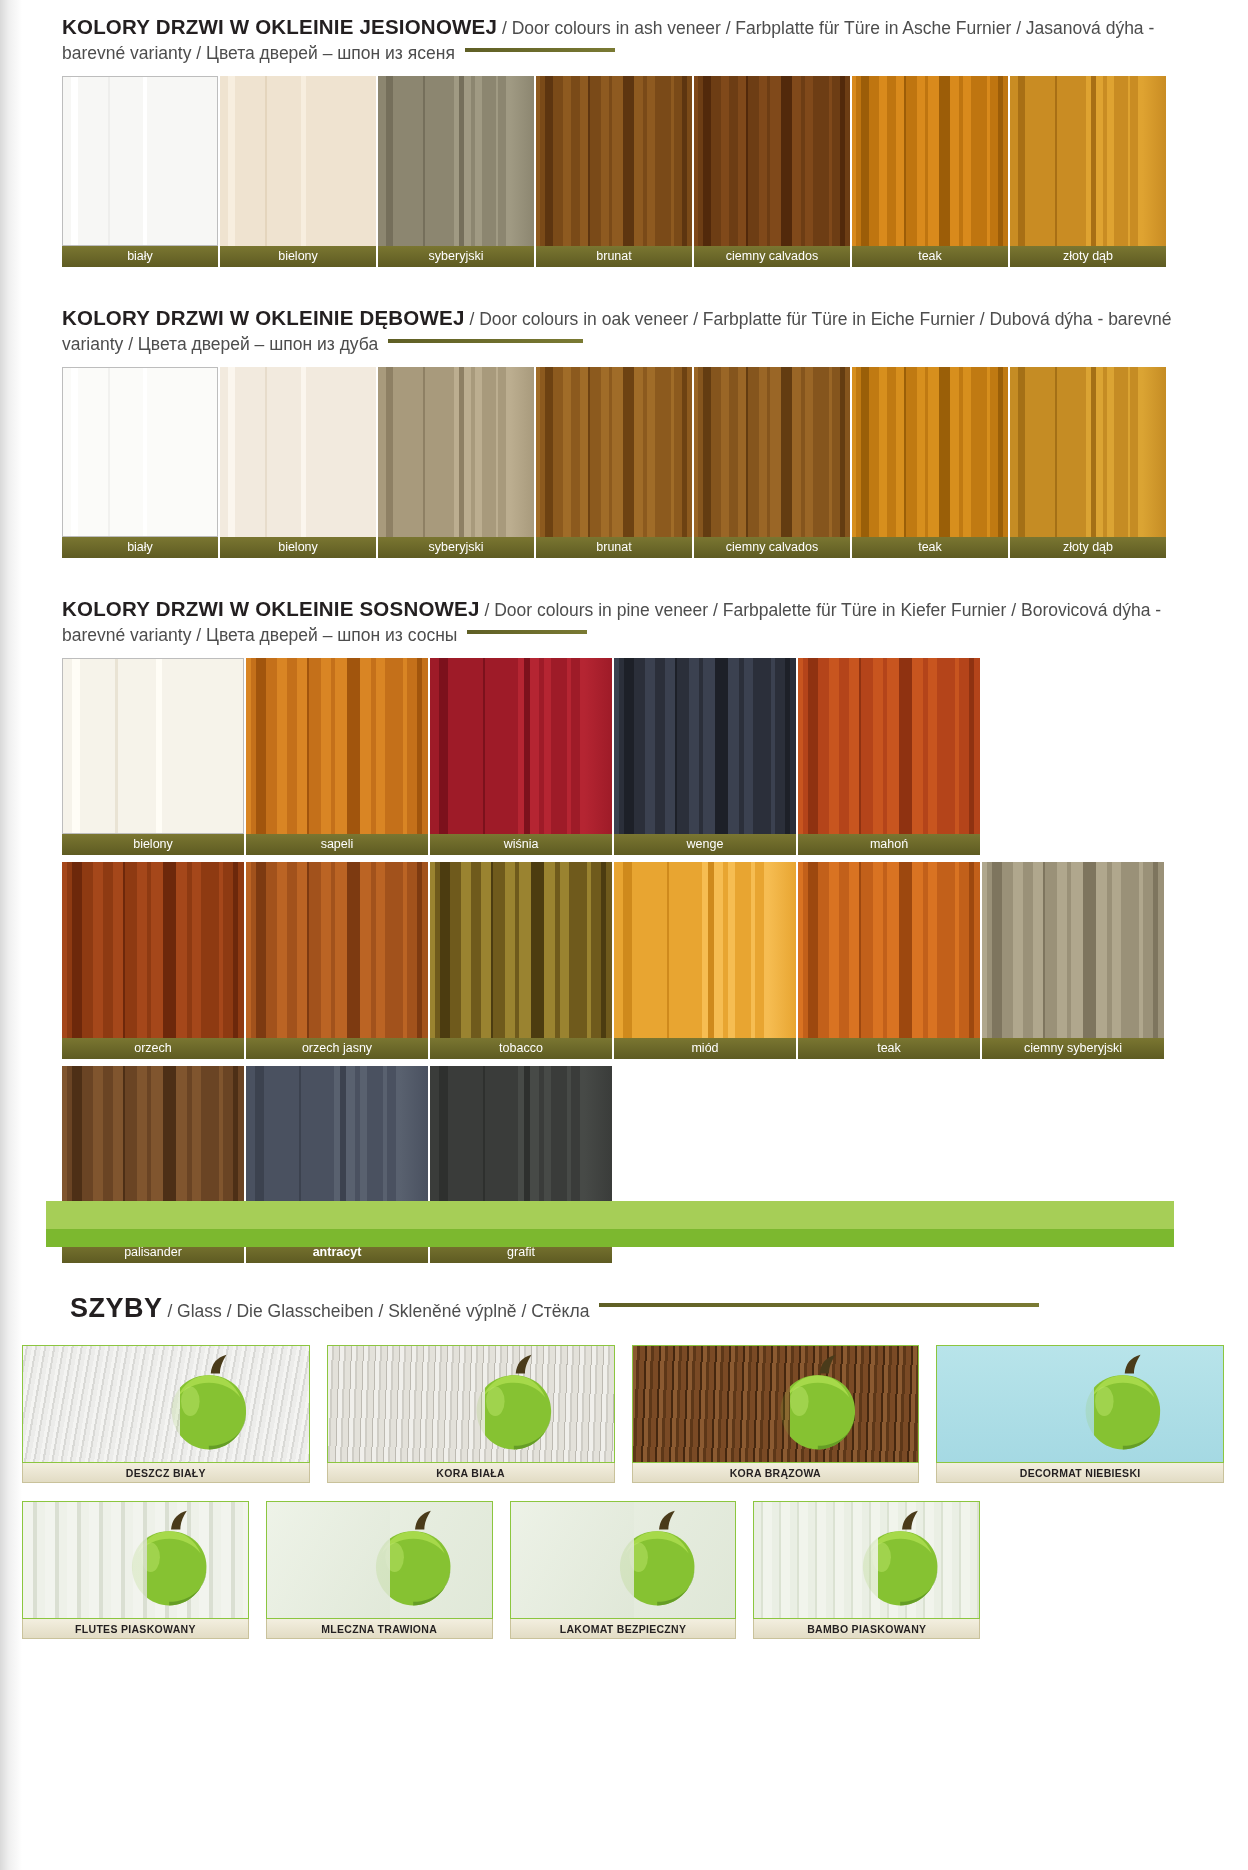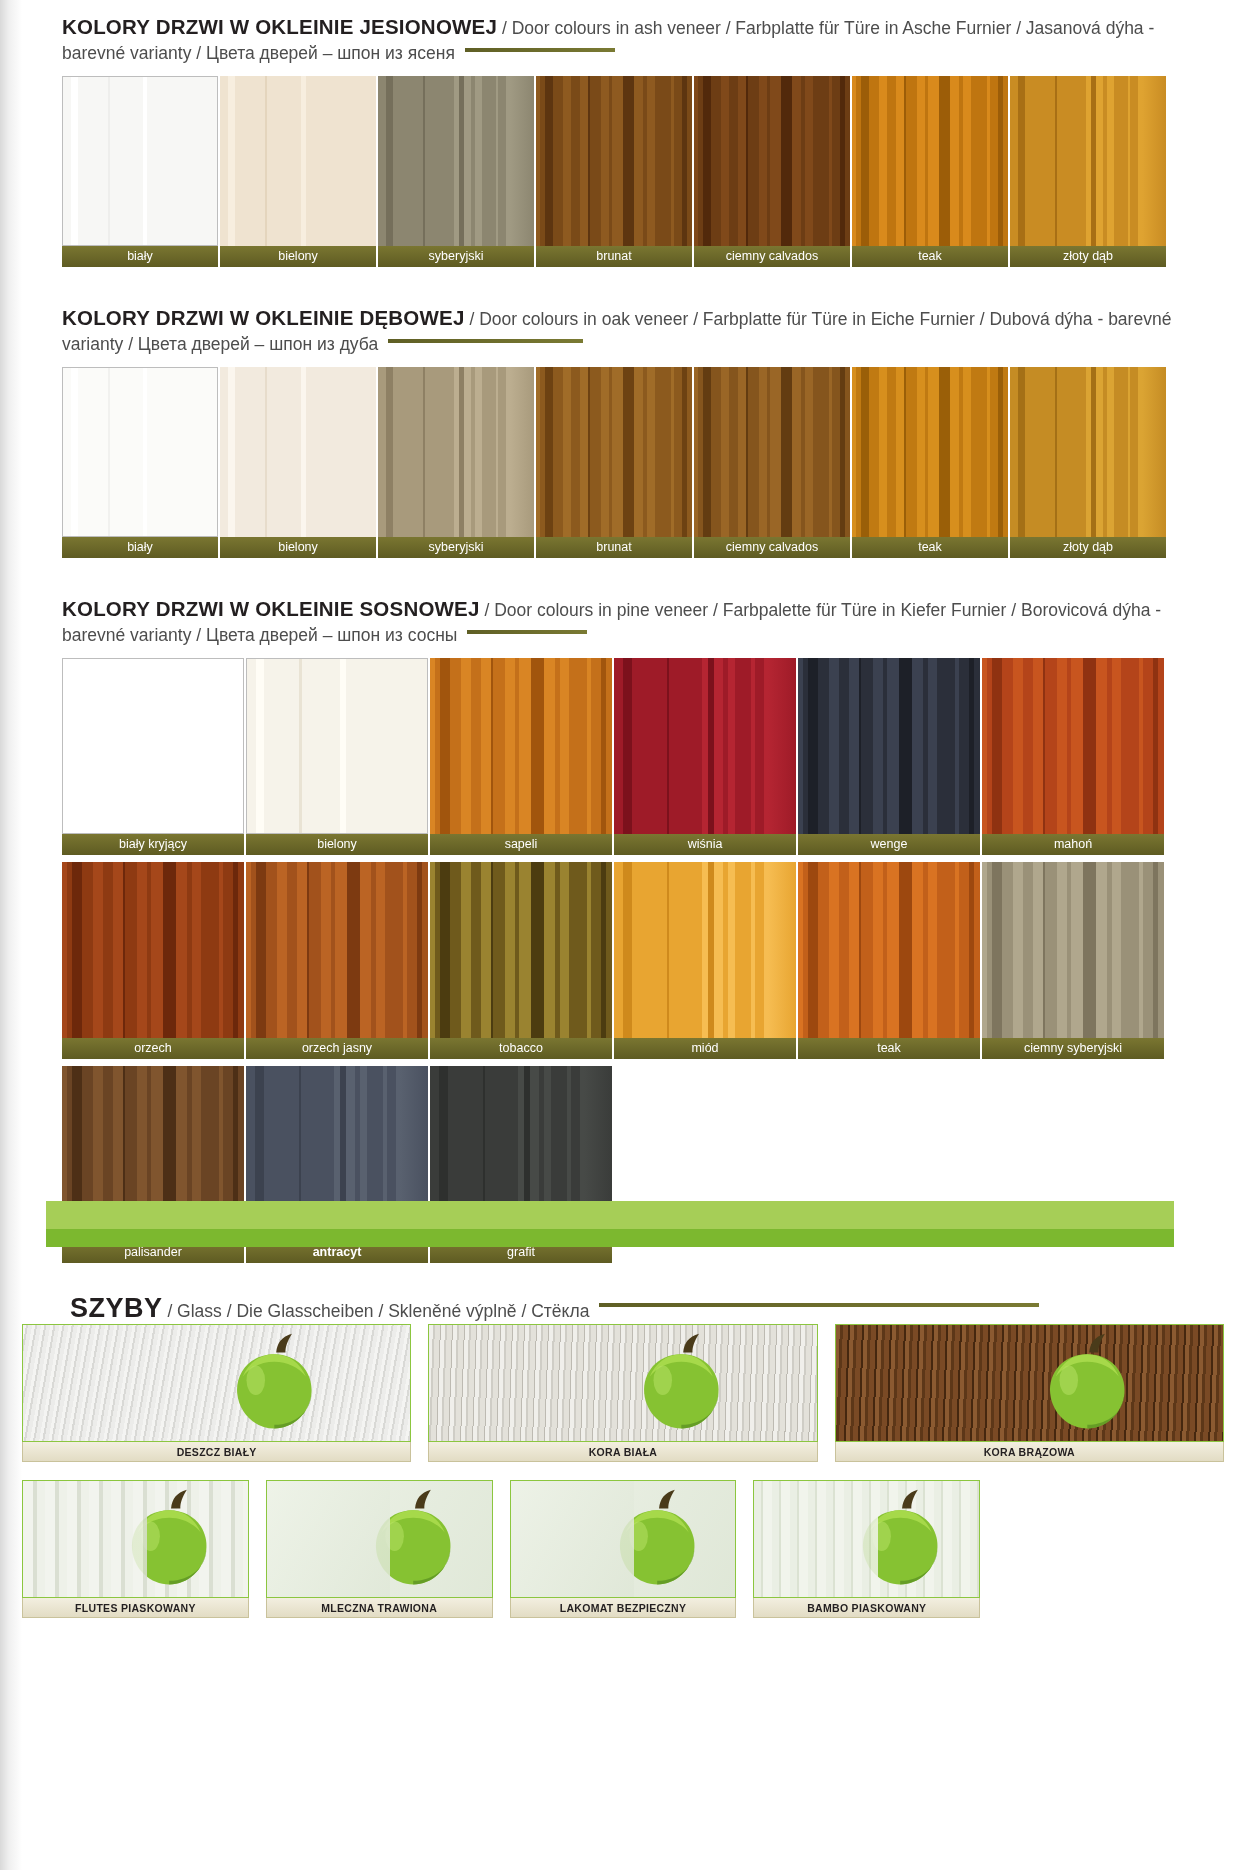--- a/index.html
+++ b/index.html
@@ -192,24 +192,20 @@
         </div>
       </div>
   </div>
 
   <div class="section" style="padding-top:38px;">
     <div class="sec-head">
       <span class="strong">KOLORY DRZWI W OKLEINIE SOSNOWEJ</span><span class="light"> / Door colours in pine veneer / Farbpalette für Türe in Kiefer Furnier / Borovicová dýha - barevné varianty / Цвета дверей – шпон из сосны</span><span class="rule" style="width:120px;"></span>
     </div>
     <div class="grid gap pine" id="row-pine-1" style="margin-top:10px;">
         <div class="cell" style="flex: 0 0 182px;">
-          <div class="sw bordered" style="background: rgb(255, 255, 255);"></div>
-          <div class="cap">biały kryjący</div>
-        </div>
-        <div class="cell" style="flex: 0 0 182px;">
           <div class="sw bordered" style="background: linear-gradient(to right, rgb(246, 243, 234) 0%, rgb(246, 243, 234) 2.33%, rgb(246, 243, 234) 2.33%, rgb(246, 243, 234) 5.07%, rgb(255, 253, 246) 5.07%, rgb(255, 253, 246) 9.72%, rgb(246, 243, 234) 9.72%, rgb(246, 243, 234) 14.99%, rgb(246, 243, 234) 14.99%, rgb(246, 243, 234) 19.65%, rgb(246, 243, 234) 19.65%, rgb(246, 243, 234) 24.37%, rgb(246, 243, 234) 24.37%, rgb(246, 243, 234) 26.54%, rgb(246, 243, 234) 26.54%, rgb(246, 243, 234) 29.09%, rgb(233, 227, 212) 29.09%, rgb(233, 227, 212) 30.34%, rgb(246, 243, 234) 30.34%, rgb(246, 243, 234) 33.86%, rgb(246, 243, 234) 33.86%, rgb(246, 243, 234) 36.25%, rgb(246, 243, 234) 36.25%, rgb(246, 243, 234) 41.01%, rgb(246, 243, 234) 41.01%, rgb(246, 243, 234) 42.84%, rgb(246, 243, 234) 42.84%, rgb(246, 243, 234) 48.53%, rgb(246, 243, 234) 48.53%, rgb(246, 243, 234) 51.73%, rgb(255, 253, 246) 51.73%, rgb(255, 253, 246) 54.84%, rgb(246, 243, 234) 54.84%, rgb(246, 243, 234) 59.78%, rgb(246, 243, 234) 59.78%, rgb(246, 243, 234) 62.4%, rgb(246, 243, 234) 100%);"></div>
           <div class="cap">bielony</div>
         </div>
         <div class="cell" style="flex: 0 0 182px;">
           <div class="sw" style="background: linear-gradient(to right, rgb(217, 133, 36) 0%, rgb(217, 133, 36) 2.58%, rgb(196, 112, 26) 2.58%, rgb(196, 112, 26) 5.66%, rgb(161, 85, 13) 5.66%, rgb(161, 85, 13) 11.08%, rgb(196, 112, 26) 11.08%, rgb(196, 112, 26) 17.25%, rgb(217, 133, 36) 17.25%, rgb(217, 133, 36) 22.68%, rgb(196, 112, 26) 22.68%, rgb(196, 112, 26) 28.19%, rgb(217, 133, 36) 28.19%, rgb(217, 133, 36) 30.57%, rgb(217, 133, 36) 30.57%, rgb(217, 133, 36) 33.42%, rgb(161, 85, 13) 33.42%, rgb(161, 85, 13) 34.69%, rgb(196, 112, 26) 34.69%, rgb(196, 112, 26) 38.72%, rgb(196, 112, 26) 38.72%, rgb(196, 112, 26) 41.38%, rgb(217, 133, 36) 41.38%, rgb(217, 133, 36) 46.92%, rgb(196, 112, 26) 46.92%, rgb(196, 112, 26) 48.89%, rgb(217, 133, 36) 48.89%, rgb(217, 133, 36) 55.58%, rgb(161, 85, 13) 55.58%, rgb(161, 85, 13) 59.23%, rgb(161, 85, 13) 59.23%, rgb(161, 85, 13) 62.76%, rgb(217, 133, 36) 62.76%, rgb(217, 133, 36) 68.53%, rgb(196, 112, 26) 68.53%, rgb(196, 112, 26) 71.46%, rgb(217, 133, 36) 71.46%, rgb(217, 133, 36) 76.5%, rgb(196, 112, 26) 76.5%, rgb(196, 112, 26) 78.26%, rgb(196, 112, 26) 78.26%, rgb(196, 112, 26) 83.47%, rgb(196, 112, 26) 83.47%, rgb(196, 112, 26) 86.29%, rgb(217, 133, 36) 86.29%, rgb(217, 133, 36) 88.27%, rgb(196, 112, 26) 88.27%, rgb(196, 112, 26) 89.6%, rgb(196, 112, 26) 89.6%, rgb(196, 112, 26) 93.82%, rgb(161, 85, 13) 93.82%, rgb(161, 85, 13) 96.58%, rgb(196, 112, 26) 96.58%, rgb(196, 112, 26) 100.7%, rgb(196, 112, 26) 100%);"></div>
           <div class="cap">sapeli</div>
         </div>
         <div class="cell" style="flex: 0 0 182px; border-radius: 20px;">
           <div class="sw" style="background: linear-gradient(to right, rgb(158, 27, 40) 0%, rgb(158, 27, 40) 2.33%, rgb(158, 27, 40) 2.33%, rgb(158, 27, 40) 5.07%, rgb(124, 17, 28) 5.07%, rgb(124, 17, 28) 9.72%, rgb(158, 27, 40) 9.72%, rgb(158, 27, 40) 14.99%, rgb(158, 27, 40) 14.99%, rgb(158, 27, 40) 19.65%, rgb(158, 27, 40) 19.65%, rgb(158, 27, 40) 24.37%, rgb(158, 27, 40) 24.37%, rgb(158, 27, 40) 26.54%, rgb(158, 27, 40) 26.54%, rgb(158, 27, 40) 29.09%, rgb(124, 17, 28) 29.09%, rgb(124, 17, 28) 30.34%, rgb(158, 27, 40) 30.34%, rgb(158, 27, 40) 33.86%, rgb(158, 27, 40) 33.86%, rgb(158, 27, 40) 36.25%, rgb(158, 27, 40) 36.25%, rgb(158, 27, 40) 41.01%, rgb(158, 27, 40) 41.01%, rgb(158, 27, 40) 42.84%, rgb(158, 27, 40) 42.84%, rgb(158, 27, 40) 48.53%, rgb(181, 37, 50) 48.53%, rgb(181, 37, 50) 51.73%, rgb(124, 17, 28) 51.73%, rgb(124, 17, 28) 54.84%, rgb(181, 37, 50) 54.84%, rgb(181, 37, 50) 59.78%, rgb(158, 27, 40) 59.78%, rgb(158, 27, 40) 62.4%, rgb(181, 37, 50) 62.4%, rgb(181, 37, 50) 66.73%, rgb(158, 27, 40) 66.73%, rgb(158, 27, 40) 68.39%, rgb(158, 27, 40) 68.39%, rgb(158, 27, 40) 72.88%, rgb(158, 27, 40) 72.88%, rgb(158, 27, 40) 75.4%, rgb(181, 37, 50) 75.4%, rgb(181, 37, 50) 77.24%, rgb(158, 27, 40) 77.24%, rgb(158, 27, 40) 78.55%, rgb(158, 27, 40) 78.55%, rgb(158, 27, 40) 82.22%, rgb(181, 37, 50) 82.22%, rgb(181, 37, 50) 84.69%, rgb(158, 27, 40) 100%);"></div>
           <div class="cap">wiśnia</div>
@@ -267,21 +263,21 @@
 
   <div style="position:relative;height:0;">
     <div style="position:absolute;left:46px;top:-62px;width:1128px;height:28px;background:#a6ce57;"></div>
     <div style="position:absolute;left:46px;top:-34px;width:1128px;height:18px;background:#7cb82f;"></div>
   </div>
 
   <div class="section" style="padding-top:30px;">
     <div class="szyby-head">
       <span class="big">SZYBY</span><span class="rest"> / Glass / Die Glasscheiben / Skleněné výplně / Стёкла</span><span class="rule" style="width:440px;top:-8px;"></span>
     </div>
-    <div class="glass-grid" id="glass-row-1" style="margin-top:0;">
+    <div class="glass-grid" id="glass-row-1" style="margin-top:21px;">
         <div class="glass-cell">
           <div class="glass-img" style="background: repeating-linear-gradient(100deg, rgb(244, 244, 242) 0px, rgb(244, 244, 242) 3px, rgb(217, 217, 214) 3px, rgb(217, 217, 214) 5px, rgb(236, 236, 234) 5px, rgb(236, 236, 234) 9px);">
             <div class="apple">
               <svg viewBox="0 0 120 110" xmlns="http://www.w3.org/2000/svg">
                 <path d="M62 22 C63 12 68 5 79 2 C74 10 72 16 72 22 Z" fill="#4a3b1a"></path>
                 <path d="M60 24 C34 24 18 44 20 66 C22 88 40 104 60 104 C80 104 98 88 100 66 C102 44 86 24 60 24 Z" fill="#86c232"></path>
                 <path d="M60 24 C44 24 32 34 26 48 C34 38 46 32 60 32 C74 32 86 38 94 48 C88 34 76 24 60 24 Z" fill="#a6d94a"></path>
                 <ellipse cx="40" cy="52" rx="10" ry="16" fill="#b7e264" opacity="0.55"></ellipse>
                 <path d="M60 104 C80 104 98 88 100 66 C100 84 84 100 60 100 Z" fill="#5d9423" opacity="0.8"></path>
               </svg>
@@ -312,20 +308,35 @@
                 <path d="M62 22 C63 12 68 5 79 2 C74 10 72 16 72 22 Z" fill="#4a3b1a"></path>
                 <path d="M60 24 C34 24 18 44 20 66 C22 88 40 104 60 104 C80 104 98 88 100 66 C102 44 86 24 60 24 Z" fill="#86c232"></path>
                 <path d="M60 24 C44 24 32 34 26 48 C34 38 46 32 60 32 C74 32 86 38 94 48 C88 34 76 24 60 24 Z" fill="#a6d94a"></path>
                 <ellipse cx="40" cy="52" rx="10" ry="16" fill="#b7e264" opacity="0.55"></ellipse>
                 <path d="M60 104 C80 104 98 88 100 66 C100 84 84 100 60 100 Z" fill="#5d9423" opacity="0.8"></path>
               </svg>
             </div>
             <div style="position: absolute; left: 0px; top: 0px; width: 55%; height: 100%; background: repeating-linear-gradient(92deg, rgb(139, 90, 49) 0px, rgb(139, 90, 49) 4px, rgb(93, 55, 24) 4px, rgb(93, 55, 24) 7px, rgb(122, 74, 37) 7px, rgb(122, 74, 37) 12px, rgb(69, 39, 15) 12px, rgb(69, 39, 15) 14px); opacity: 0.85;"></div>
           </div>
           <div class="glass-cap">KORA BRĄZOWA</div>
+        </div>
+        <div class="glass-cell">
+          <div class="glass-img" style="background: linear-gradient(rgb(184, 228, 234), rgb(165, 217, 227));">
+            <div class="apple">
+              <svg viewBox="0 0 120 110" xmlns="http://www.w3.org/2000/svg">
+                <path d="M62 22 C63 12 68 5 79 2 C74 10 72 16 72 22 Z" fill="#4a3b1a"></path>
+                <path d="M60 24 C34 24 18 44 20 66 C22 88 40 104 60 104 C80 104 98 88 100 66 C102 44 86 24 60 24 Z" fill="#86c232"></path>
+                <path d="M60 24 C44 24 32 34 26 48 C34 38 46 32 60 32 C74 32 86 38 94 48 C88 34 76 24 60 24 Z" fill="#a6d94a"></path>
+                <ellipse cx="40" cy="52" rx="10" ry="16" fill="#b7e264" opacity="0.55"></ellipse>
+                <path d="M60 104 C80 104 98 88 100 66 C100 84 84 100 60 100 Z" fill="#5d9423" opacity="0.8"></path>
+              </svg>
+            </div>
+            <div style="position: absolute; left: 0px; top: 0px; width: 55%; height: 100%; background: linear-gradient(rgb(184, 228, 234), rgb(165, 217, 227)); opacity: 0.85;"></div>
+          </div>
+          <div class="glass-cap">DECORMAT NIEBIESKI</div>
         </div>
       </div>
     <div class="glass-grid" id="glass-row-2" style="margin-top:18px;">
         <div class="glass-cell" style="flex: 0 0 226.797px;">
           <div class="glass-img" style="background: repeating-linear-gradient(90deg, rgb(242, 244, 238) 0px, rgb(242, 244, 238) 10px, rgb(218, 223, 210) 10px, rgb(218, 223, 210) 14px, rgb(238, 241, 233) 14px, rgb(238, 241, 233) 22px);">
             <div class="apple">
               <svg viewBox="0 0 120 110" xmlns="http://www.w3.org/2000/svg">
                 <path d="M62 22 C63 12 68 5 79 2 C74 10 72 16 72 22 Z" fill="#4a3b1a"></path>
                 <path d="M60 24 C34 24 18 44 20 66 C22 88 40 104 60 104 C80 104 98 88 100 66 C102 44 86 24 60 24 Z" fill="#86c232"></path>
                 <path d="M60 24 C44 24 32 34 26 48 C34 38 46 32 60 32 C74 32 86 38 94 48 C88 34 76 24 60 24 Z" fill="#a6d94a"></path>

